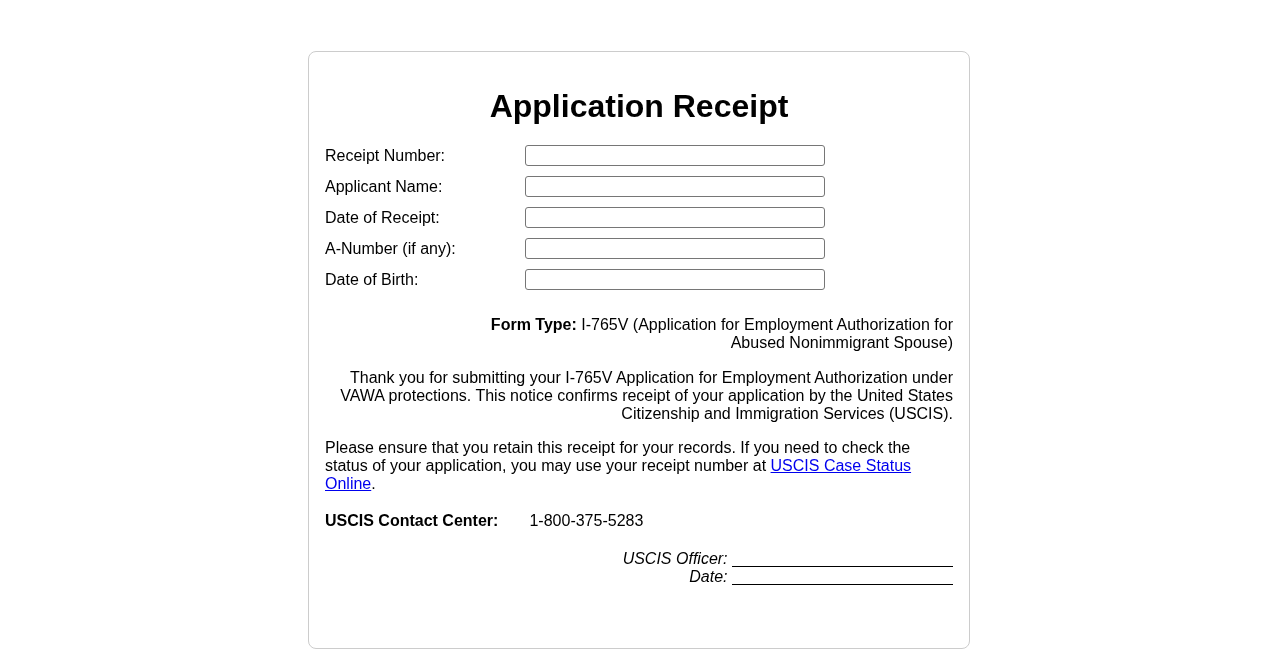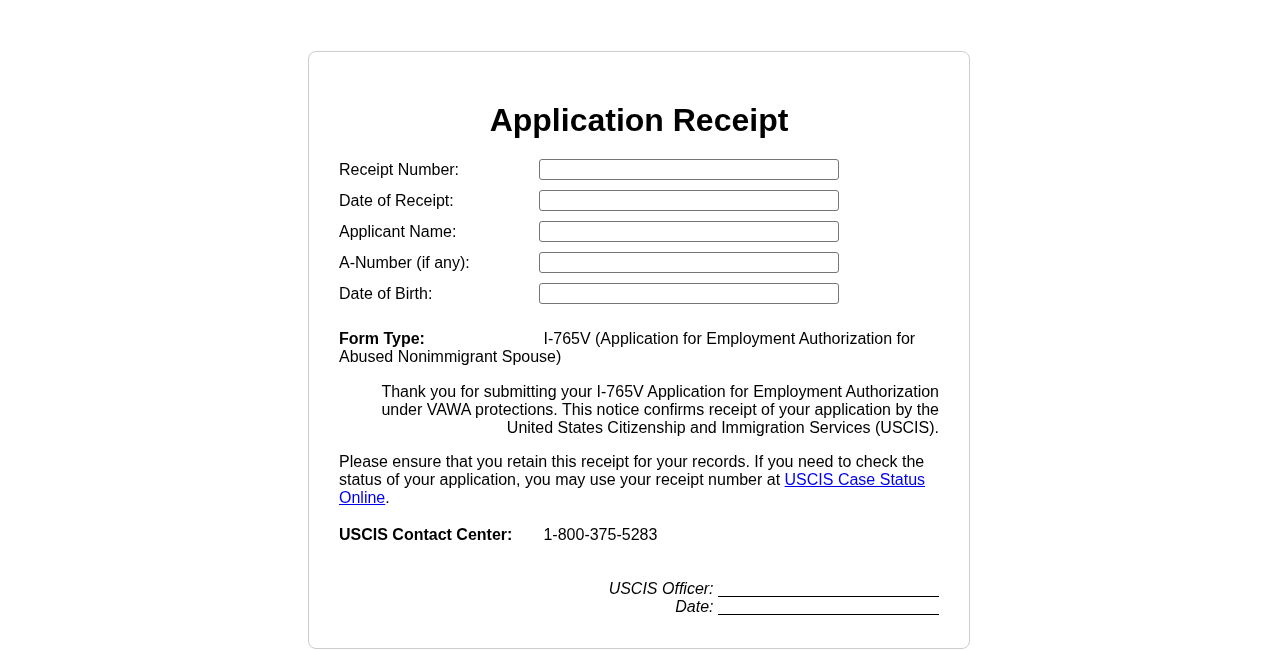--- a/index.html
+++ b/index.html
@@ -12,21 +12,21 @@
     line-height: 18px;
     color: #000000;
   }
   .card {
     width: 662px;
     height: 598px;
     margin: 51px auto 0 auto;
     background: #ffffff;
     border: 1px solid #cccccc;
     border-radius: 8px;
-    padding: 30px;
+    padding: 16px;
   }
   h1.page-title {
     font-size: 32px;
     line-height: 36px;
     font-weight: bold;
     text-align: center;
     margin: 20px 0 21px 0;
   }
   .field-row {
     display: flex;
@@ -47,31 +47,31 @@
     padding: 1px 3px;
     font-family: "Liberation Sans", sans-serif;
     font-size: 13px;
     outline: none;
   }
   .inline-label {
     display: inline-block;
     width: 200px;
     font-weight: bold;
   }
-  p.form-type   { margin: 26px 0 0 0; }
+  p.form-type   { margin: 26px 0 0 0; text-align: right; }
   p.para-thanks { margin: 17px 0 0 0; text-align: right; }
   p.para-retain { margin: 16px 0 0 0; }
   p.contact-line{ margin: 19px 0 0 0; }
   a.case-status-link {
     color: #0000EE;
     text-decoration: underline;
     cursor: pointer;
   }
   .signature-block {
-    margin-top: 36px;
+    margin-top: 20px;
     text-align: right;
     font-style: italic;
   }
   .sig-row { margin: 0; }
   .sig-line {
     display: inline-block;
     width: 221px;
     height: 10px;
     border-bottom: 1px solid #000000;
     vertical-align: -3px;
@@ -83,26 +83,26 @@
 <div class="card">
 
   <h1 class="page-title">Application Receipt</h1>
 
   <div class="field-row">
     <span class="field-label">Receipt Number:</span>
     <input type="text" class="field-input" style="">
   </div>
 
   <div class="field-row">
-    <span class="field-label">Date of Receipt:</span>
+    <span class="field-label">Applicant Name:</span>
     <input type="text" class="field-input" style="">
   </div>
 
   <div class="field-row">
-    <span class="field-label">Applicant Name:</span>
+    <span class="field-label">Date of Receipt:</span>
     <input type="text" class="field-input" style="">
   </div>
 
   <div class="field-row">
     <span class="field-label">A-Number (if any):</span>
     <input type="text" class="field-input" style="">
   </div>
 
   <div class="field-row">
     <span class="field-label">Date of Birth:</span>

